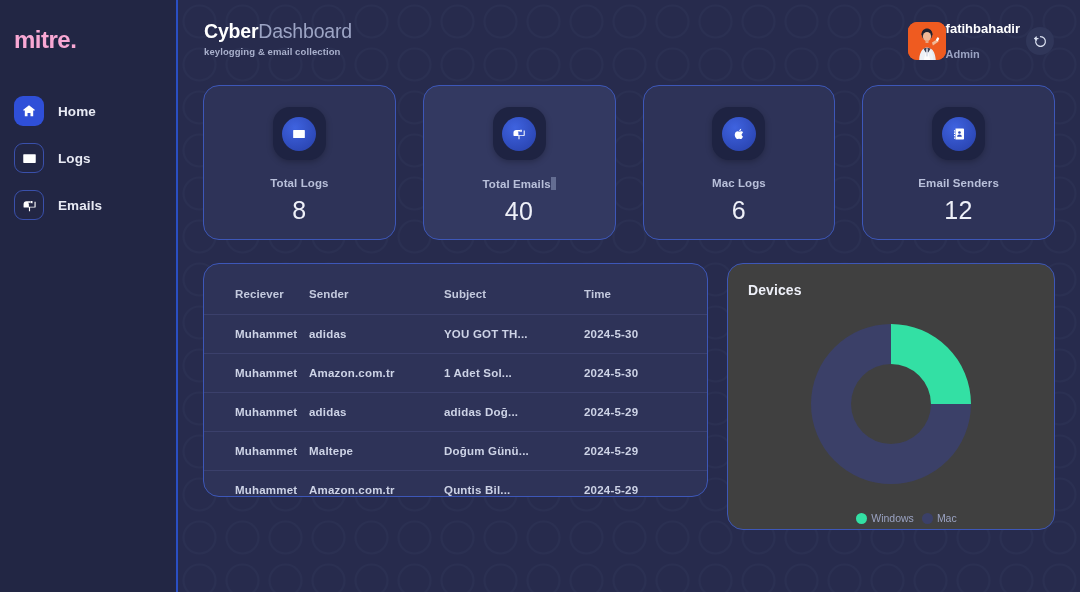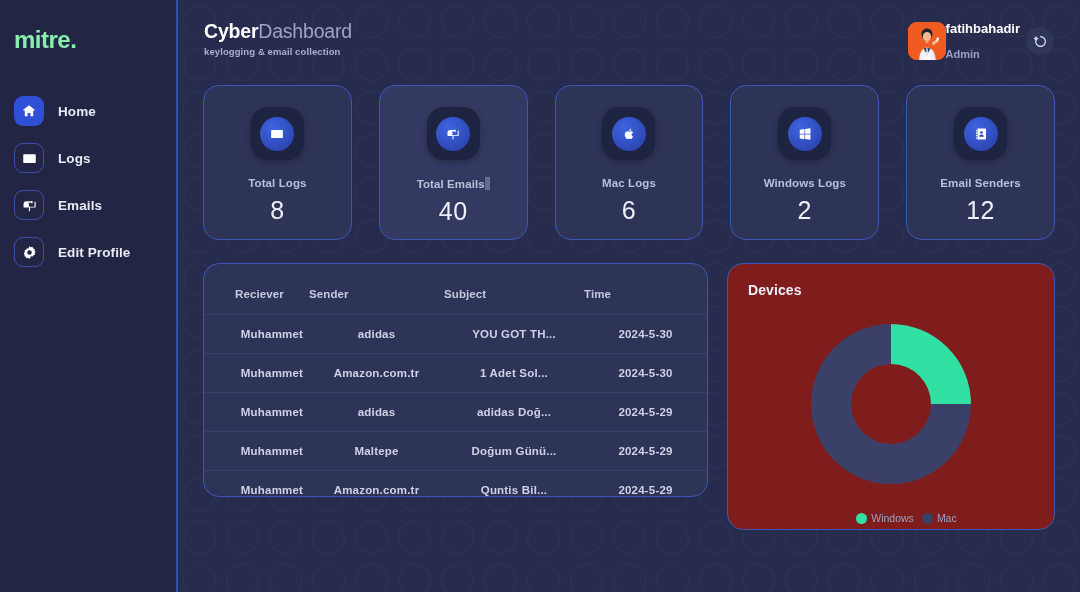--- a/index.html
+++ b/index.html
@@ -17,21 +17,21 @@
 
   
   #sidebar {
     width:178px; height:592px;
     background:#222644;
     flex:0 0 178px;
     position:relative;
     border-right:2px solid #2a4fc4;
   }
   #logo {
-    color:#86efac;
+    color:#f9a8d4;
     font-size:24px;
     font-weight:700;
     letter-spacing:-0.5px;
     padding:26px 0 0 14px;
   }
   #nav { margin-top:40px; }
   .nav-item {
     display:flex;
     align-items:center;
     gap:14px;
@@ -224,28 +224,28 @@
     font-size:11.5px;
     font-weight:600;
     padding:13px 0 13px 0;
     letter-spacing:0.2px;
     border-top:1px solid #3b406b;
   }
   th:nth-child(1), td:nth-child(1) { padding-left:31px; width:105px; }
   th:nth-child(2), td:nth-child(2) { width:135px; }
   th:nth-child(3), td:nth-child(3) { width:140px; }
   th:nth-child(4), td:nth-child(4) { width:auto; }
-  tbody tr { cursor:pointer;text-align:center; }
+  tbody tr { cursor:pointer; }
 
   
   #chart-panel {
     flex:1 1 auto;
     height:267px;
     border-radius:16px;
-    background:#7f1d1d;
+    background:#404040;
     border:1px solid #3d57b8;
     padding:18px 0 0 0;
     display:flex;
     flex-direction:column;
     align-items:center;
     position:relative;
     gap:20px;
   }
   #chart-title {
     align-self:flex-start;
@@ -315,28 +315,20 @@
       <div class="nav-item">
         <span class="nav-icon idle">
           <svg width="15" height="15" viewBox="0 0 24 24" fill="#ffffff">
             <path d="M2.5 9.8C2.5 7.3 4.5 5.3 7 5.3h6.8v2.2H9.9c.7.7 1.1 1.6 1.1 2.6V14H20v-8h1.8v8.2c0 .6-.5 1.1-1.1 1.1H12.9V21h-1.8v-5.7H3.6c-.6 0-1.1-.5-1.1-1.1zm3 .2h3v1.5h-3z"></path>
             <path d="M15.5 4.6h1.3v4.2l-1.3-.9-1.4.9V4.6z"></path>
           </svg>
         </span>
         <span class="nav-label">Emails</span>
       </div>
 
-      <div class="nav-item">
-        <span class="nav-icon idle">
-          <svg width="15" height="15" viewBox="0 0 24 24" fill="#ffffff">
-            <path d="M12 1.9l2.1 1.5 2.5-.5 1.2 2.3 2.4 1-.2 2.6 1.7 1.9-1.4 2.2.5 2.5-2.4.9-1.3 2.3-2.5-.5L12 22.1l-2.1-1.5-2.5.5-1.3-2.3-2.4-.9.5-2.5L2.8 13l1.7-1.9-.2-2.6 2.4-1 1.2-2.3 2.5.5zM12 8.3a3.7 3.7 0 1 0 0 7.4 3.7 3.7 0 0 0 0-7.4z"></path>
-          </svg>
-        </span>
-        <span class="nav-label">Edit Profile</span>
-      </div>
 
     </nav>
   </aside>
 
   <section id="main">
 
     <svg id="bgpattern" width="902" height="592">
       <defs>
         <pattern id="rings" width="43" height="43" patternUnits="userSpaceOnUse">
           <circle cx="21.5" cy="21.5" r="16" fill="none" stroke="#2f3558" stroke-width="2.2"></circle>
@@ -417,31 +409,20 @@
             <svg width="14" height="14" viewBox="0 0 24 24" fill="#ffffff">
               <path d="M17.2 12.6c0-2.3 1.8-3.4 1.9-3.5-1-1.5-2.6-1.7-3.2-1.8-1.4-.1-2.6.8-3.3.8s-1.8-.8-2.9-.8C8 7.4 6.2 8.6 5.3 10.5c-1.1 2.3-.5 5.7 1.1 8 .7 1 1.6 2.2 2.8 2.2 1.1 0 1.5-.7 2.9-.7 1.4 0 1.7.7 2.9.7 1.2 0 2-1.1 2.8-2.2.5-.7.9-1.5 1.1-2.1-1.6-.7-2.6-2.2-2.6-3.9z"></path>
               <path d="M14.9 5.9c.6-.7 1-1.7.9-2.7-.9.1-2 .6-2.6 1.3-.6.7-1 1.7-.9 2.7 1 .1 2-.5 2.6-1.3z"></path>
             </svg>
           </div>
         </div>
         <div class="stat-label">Mac Logs</div>
         <div class="stat-value">6</div>
       </div>
 
-      <div class="stat-card">
-        <div class="stat-iconbox">
-          <div class="stat-circle">
-            <svg width="14" height="14" viewBox="0 0 24 24" fill="#ffffff">
-              <path d="M3 4.6l8.1-1.1v8.2H3zM12.3 3.3 21.4 2v9.7h-9.1zM3 12.9h8.1v8.2L3 19.9zM12.3 12.9h9.1V22l-9.1-1.3z"></path>
-            </svg>
-          </div>
-        </div>
-        <div class="stat-label">Windows Logs</div>
-        <div class="stat-value">2</div>
-      </div>
 
       <div class="stat-card">
         <div class="stat-iconbox">
           <div class="stat-circle">
             <svg width="14" height="14" viewBox="0 0 24 24" fill="#ffffff">
               <path d="M6 2.4h13.2c.8 0 1.4.6 1.4 1.4v16.4c0 .8-.6 1.4-1.4 1.4H6zM3.4 5.4h1.9v2.2H3.4zm0 4.2h1.9v2.2H3.4zm0 4.2h1.9v2.2H3.4zm0 4.2h1.9v2.2H3.4z"></path>
               <circle cx="12.8" cy="9.4" r="2.3" fill="#2d49b8"></circle>
               <path d="M8.8 16.6c0-2.2 1.8-3.6 4-3.6s4 1.4 4 3.6z" fill="#2d49b8"></path>
             </svg>
           </div>

